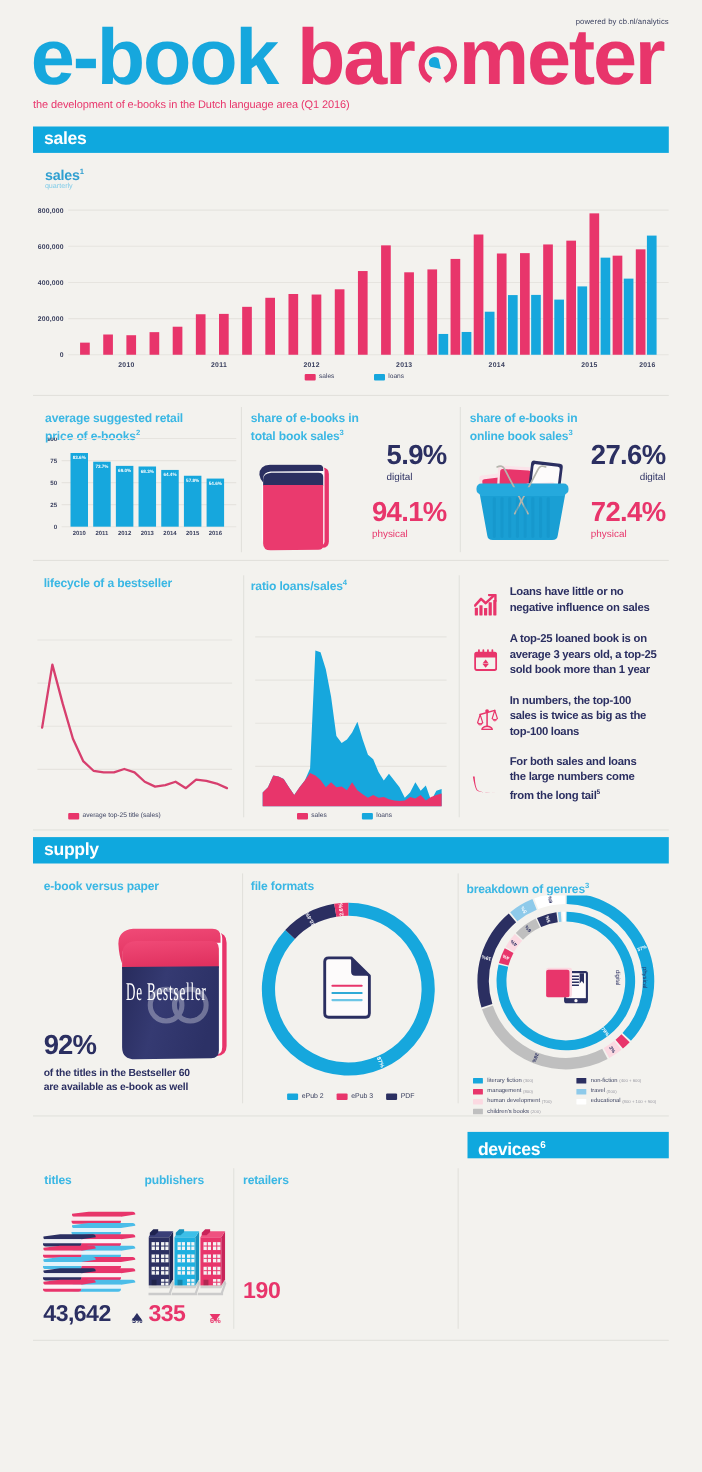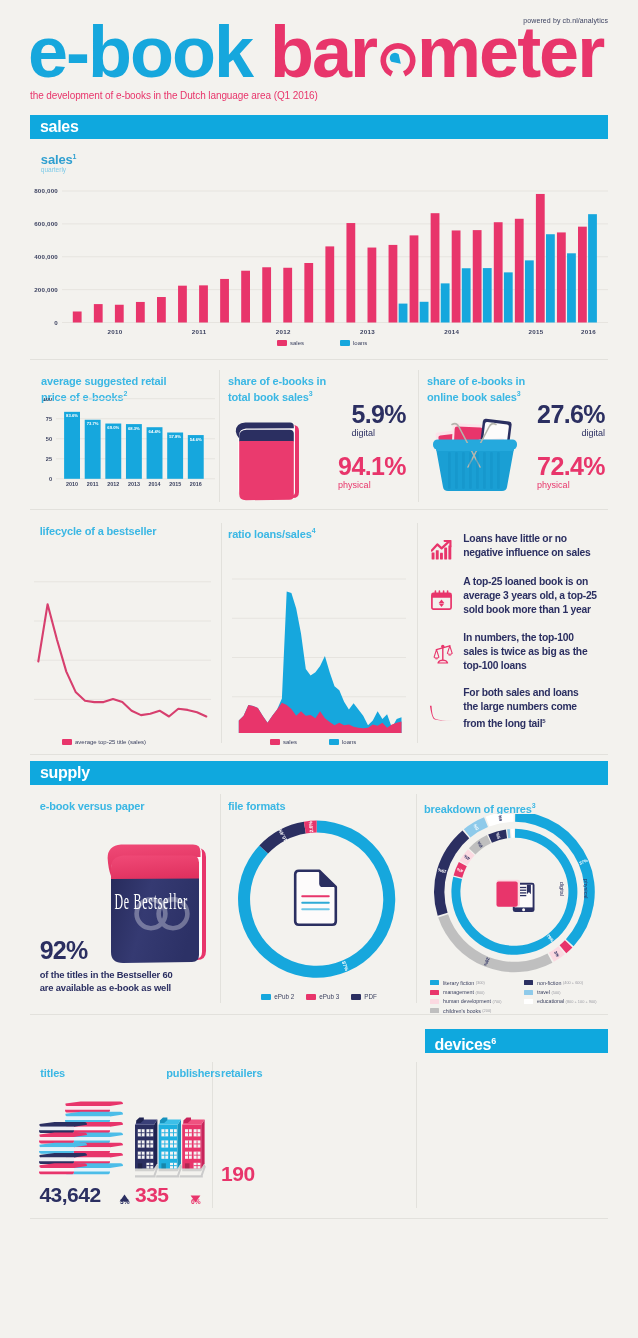--- a/index.html
+++ b/index.html
@@ -538,21 +538,21 @@
           <path d="M 2.6 46.300000000000004 L 35.0 46.300000000000004 L 35.0 50.1 Q 35.0 52.7 32.4 52.7 L 2.6 52.7 Q 0 52.7 0 50.1 L 0 48.900000000000006 Q 0 46.300000000000004 2.6 46.300000000000004 Z" fill="#e4f4fb"></path>
           <path d="M 0 49.9 L 35.0 49.9 L 35.0 50.1 Q 35.0 52.7 32.4 52.7 L 2.6 52.7 Q 0 52.7 0 50.1 Z" fill="#4cbde8"></path>
           <path d="M 15.6 52.0 L 45.4 52.0 Q 48 52.0 48 54.6 L 35.0 56.6 L 2.6 56.6 Q 0 56.6 0.5 54.0 Z" fill="#2b2f61"></path>
           <path d="M 2.6 56.6 L 35.0 56.6 L 35.0 60.4 Q 35.0 63.0 32.4 63.0 L 2.6 63.0 Q 0 63.0 0 60.4 L 0 59.2 Q 0 56.6 2.6 56.6 Z" fill="#eceef4"></path>
           <path d="M 0 60.199999999999996 L 35.0 60.199999999999996 L 35.0 60.4 Q 35.0 63.0 32.4 63.0 L 2.6 63.0 Q 0 63.0 0 60.4 Z" fill="#2b2f61"></path>
           <path d="M 15.6 62.300000000000004 L 45.4 62.300000000000004 Q 48 62.300000000000004 48 64.9 L 35.0 66.9 L 2.6 66.9 Q 0 66.9 0.5 64.30000000000001 Z" fill="#e8356b"></path>
           <path d="M 2.6 66.9 L 35.0 66.9 L 35.0 70.70000000000002 Q 35.0 73.30000000000001 32.4 73.30000000000001 L 2.6 73.30000000000001 Q 0 73.30000000000001 0 70.70000000000002 L 0 69.5 Q 0 66.9 2.6 66.9 Z" fill="#fdf3f6"></path>
           <path d="M 0 70.50000000000001 L 35.0 70.50000000000001 L 35.0 70.70000000000002 Q 35.0 73.30000000000001 32.4 73.30000000000001 L 2.6 73.30000000000001 Q 0 73.30000000000001 0 70.70000000000002 Z" fill="#e8356b"></path>
         </svg>
     </div>
-    <div style="position:absolute;left:101.3px;top:5px;margin-left:35px;" class="ptitle">publishers</div>
+    <div style="position:absolute;left:101.3px;top:5px;" class="ptitle">publishers</div>
     <div style="position:absolute;left:105px;top:54px">
       <svg width="75" height="63" viewBox="0 0 75 63">
           <path d="M 0 8.8 L 19.0 8.8 L 19.0 52.6 L 0 52.6 Z" fill="#2b2f61"></path>
           <path d="M 19.0 8.8 L 22.4 3.4000000000000004 L 22.4 47.2 L 19.0 52.6 Z" fill="#1f2350"></path>
           <path d="M 0 8.8 L 3.4 3.4000000000000004 L 22.4 3.4000000000000004 L 19.0 8.8 Z" fill="#3a3f78"></path>
           <path d="M 1.2 4.6 L 4.4 1.4 L 8.8 1.4 L 8.8 4.0 L 5.6 7.0 L 1.2 7.0 Z" fill="#1f2350"></path>
           <rect x="2.8" y="13.2" width="6.8" height="7.2" fill="#f4f4f4"></rect>
           <rect x="5.8" y="13.2" width="0.9" height="7.2" fill="#2b2f61"></rect>
           <rect x="2.8" y="16.3" width="6.8" height="0.9" fill="#2b2f61"></rect>
           <rect x="11.399999999999999" y="13.2" width="6.8" height="7.2" fill="#f4f4f4"></rect>

